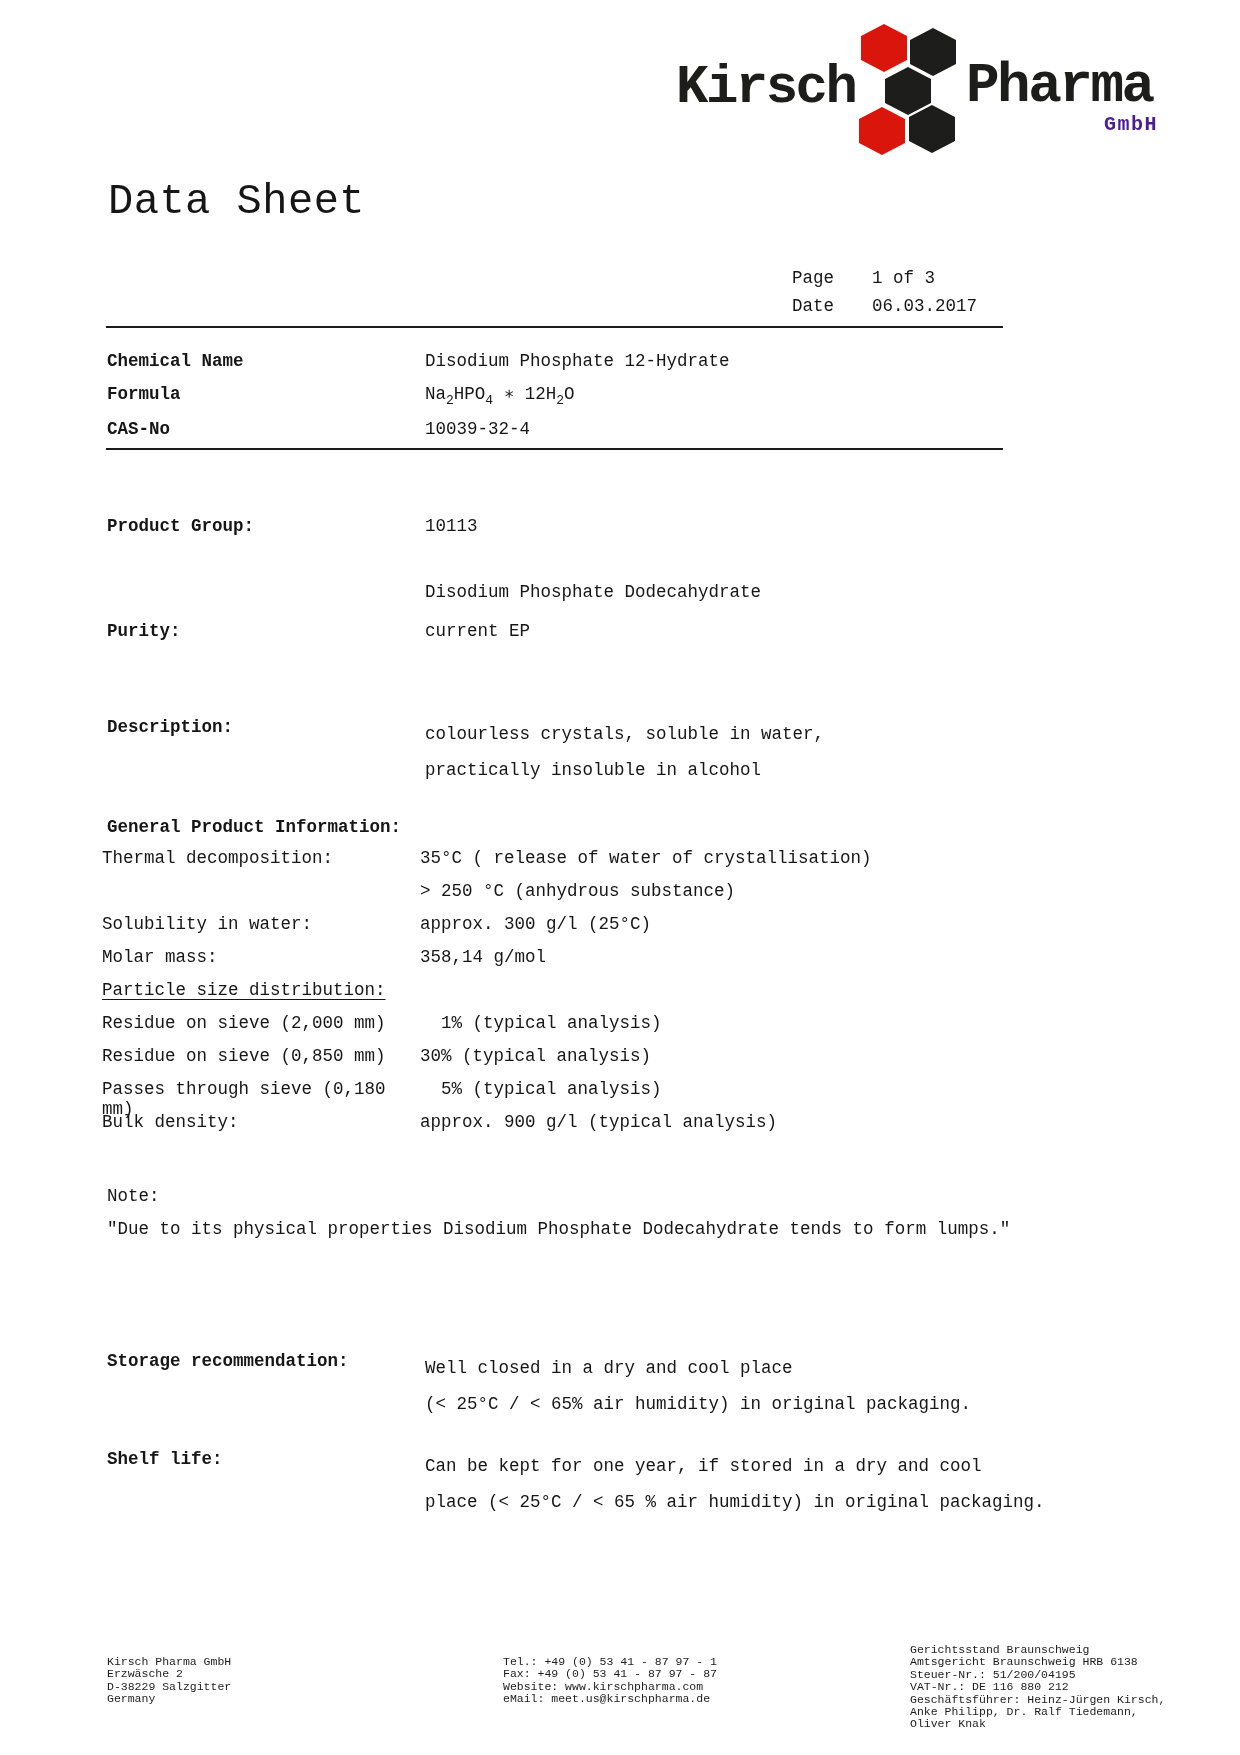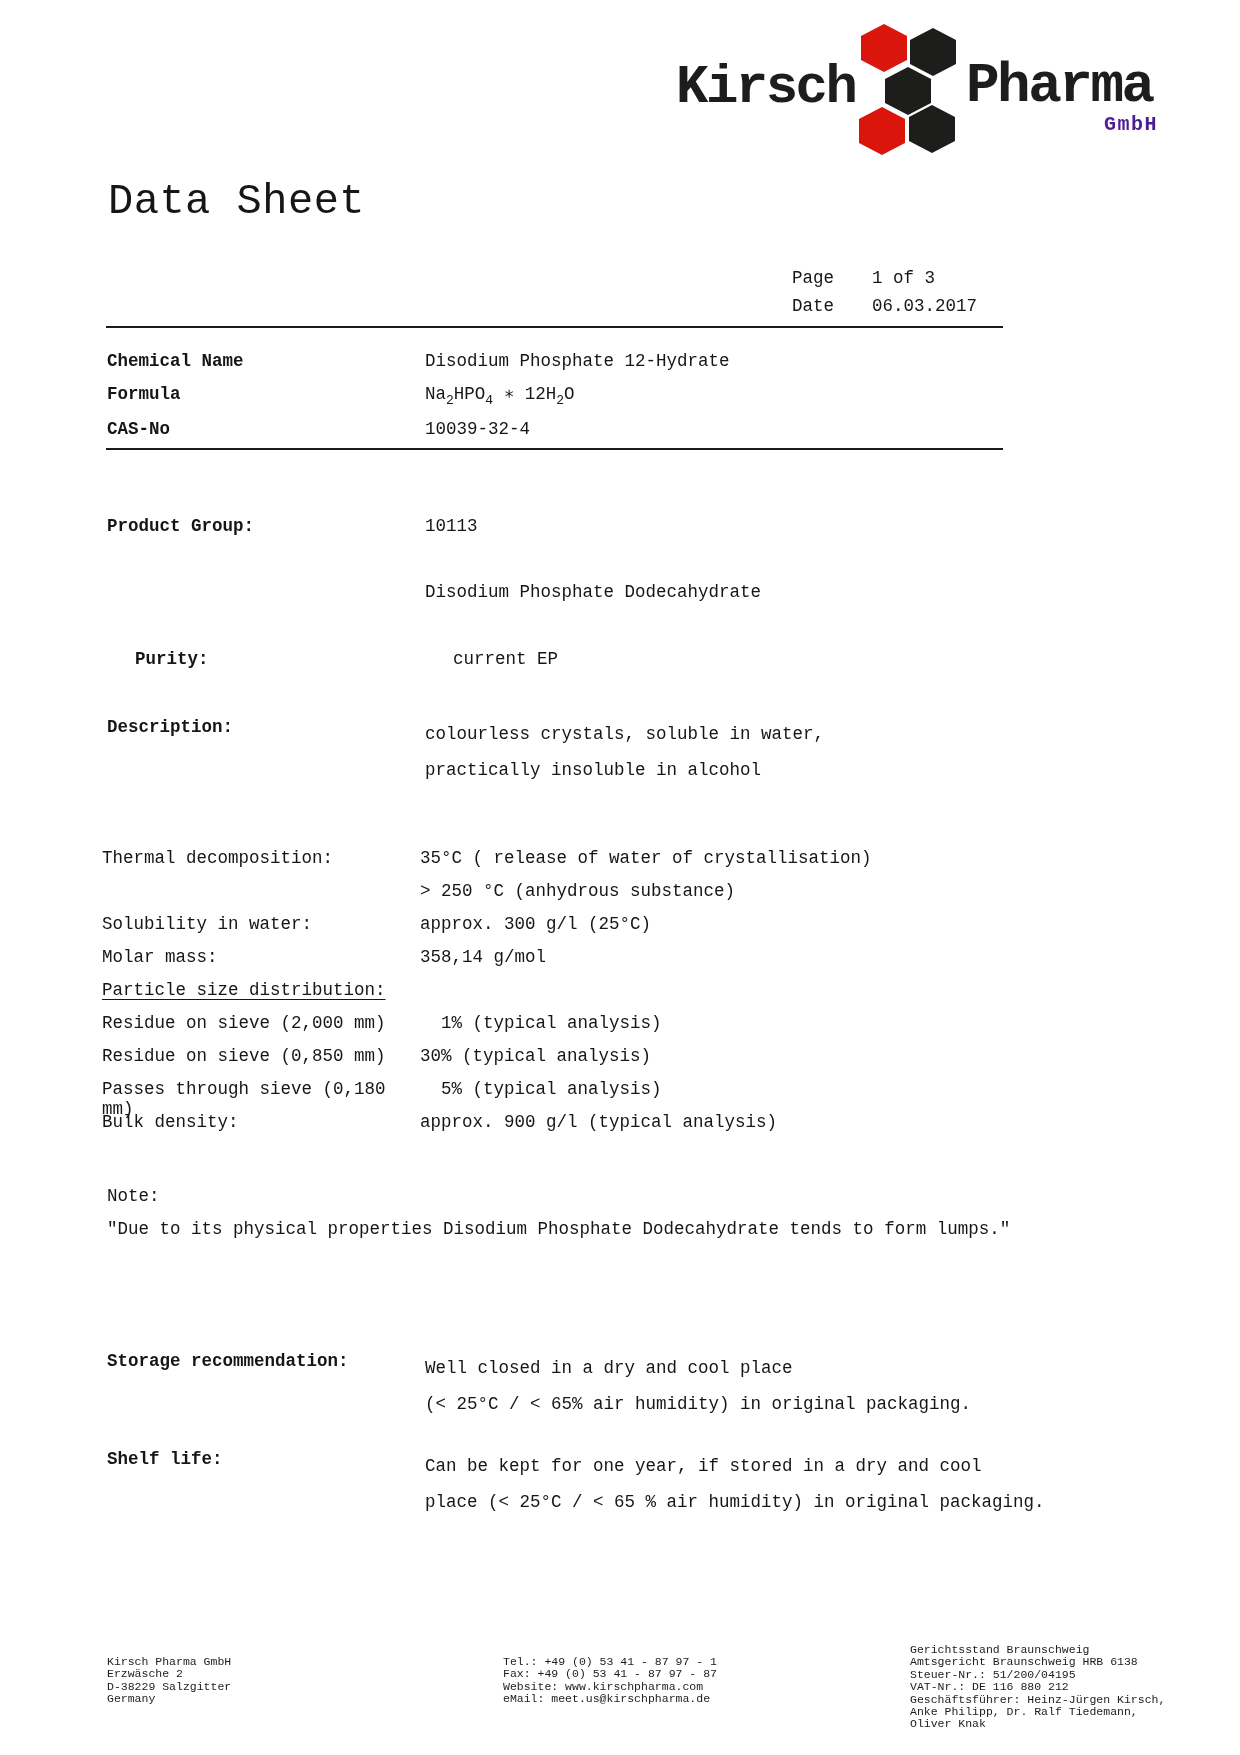--- a/index.html
+++ b/index.html
@@ -114,30 +114,33 @@
 
   <div class="kv" style="top:515px;">
     <span class="k bold">Product Group:</span>
     <span class="v">10113</span>
   </div>
   <div class="kv" style="top:581px;">
     <span class="k"></span>
     <span class="v">Disodium Phosphate Dodecahydrate</span>
   </div>
 
-  <div class="kv" style="top:648px;margin-left:28px;">
+  <div class="kv" style="top:620px;">
     <span class="k bold">Purity:</span>
     <span class="v">current EP</span>
   </div>
 
   <div class="kv multi" style="top:716px;">
     <span class="k bold">Description:</span>
     <span class="v"><span>colourless crystals, soluble in water,</span><br><span>practically insoluble in alcohol</span></span>
   </div>
 
+  <div class="kv" style="top:816px;">
+    <span class="bold">General Product Information:</span>
+  </div>
   <div class="info-table">
 
       <div class="info-row">
         <span class="k">Thermal decomposition:</span>
         <span class="v">35°C ( release of water of crystallisation)</span>
       </div>
 
       <div class="info-row">
         <span class="k"></span>
         <span class="v">&gt; 250 °C (anhydrous substance)</span>

